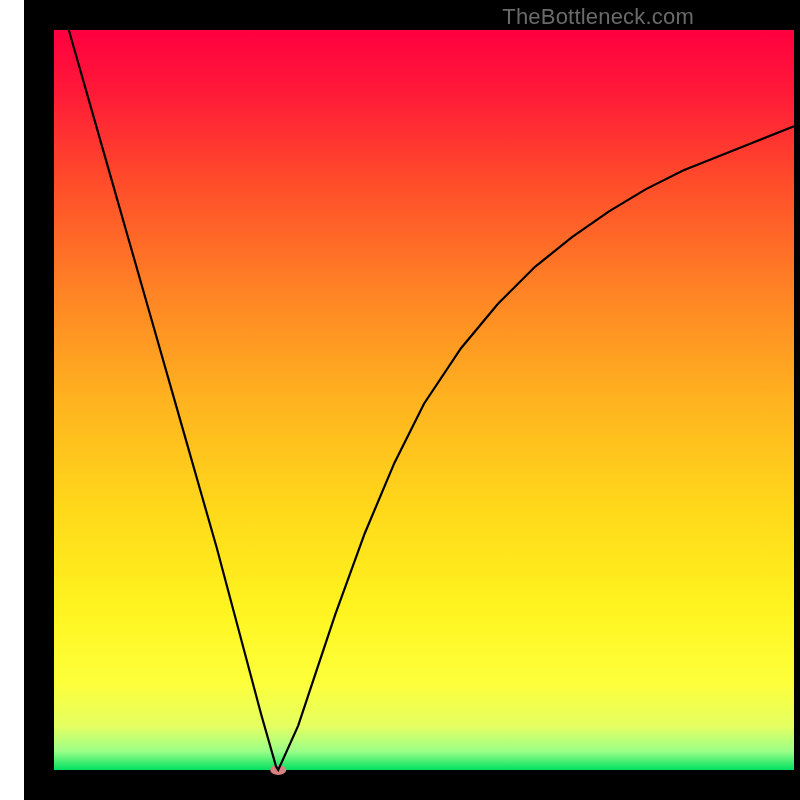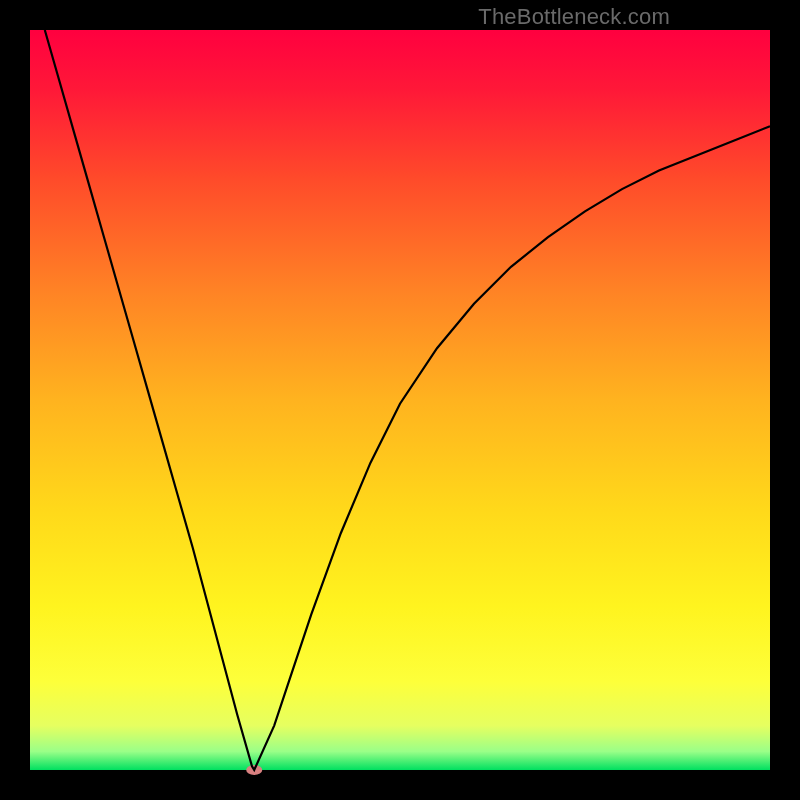--- a/index.html
+++ b/index.html
@@ -7,20 +7,21 @@
     padding: 0;
     width: 800px;
     height: 800px;
     overflow: hidden;
     font-family: Arial, Helvetica, sans-serif;
   }
   .chart-container {
     position: relative;
     width: 680px;
     height: 800px;
+    margin-left: 24px;
   }
   .watermark {
     position: absolute;
     top: 4px;
     right: 10px;
     font-size: 22px;
     font-weight: 500;
     color: #6a6a6a;
     letter-spacing: 0.2px;
     z-index: 10;

